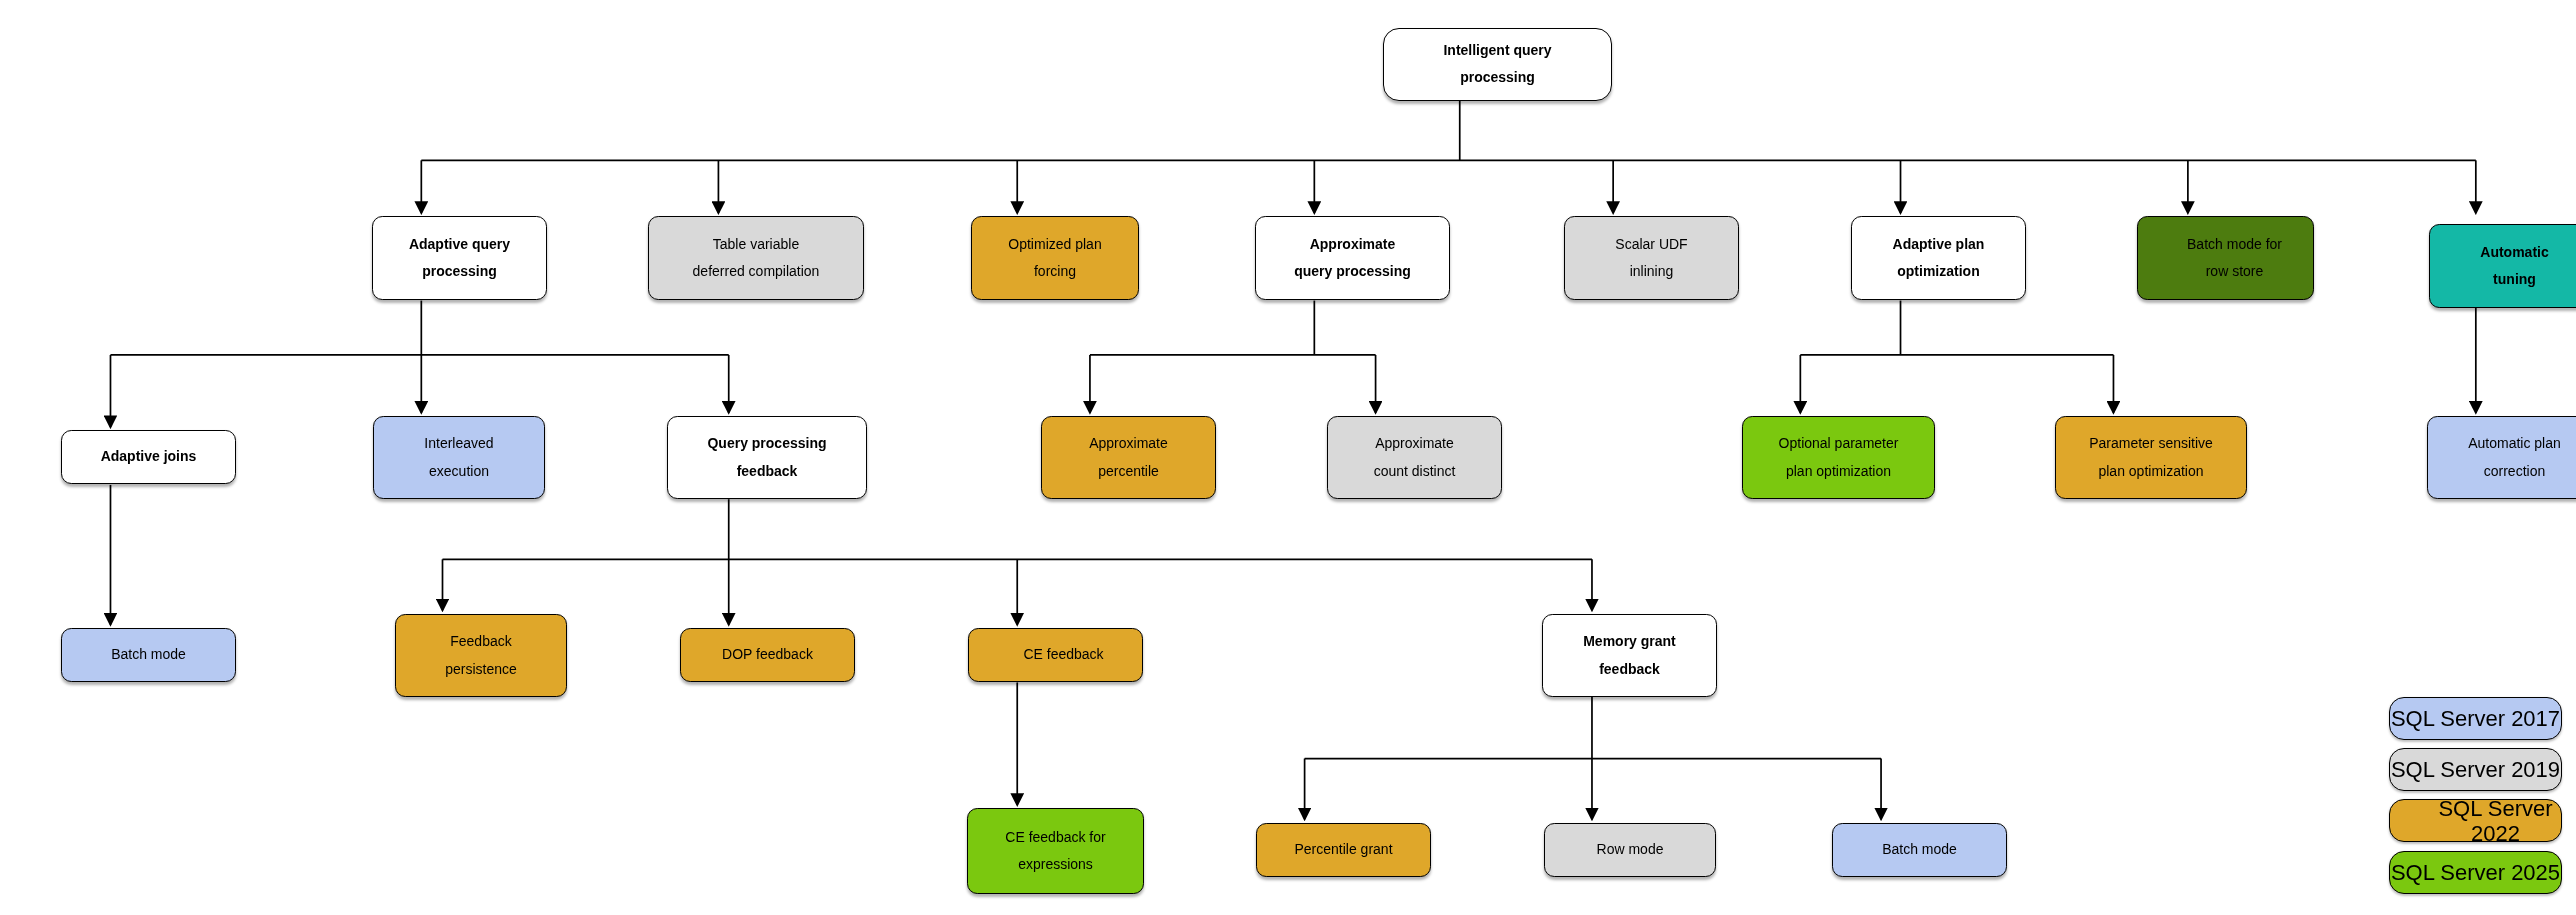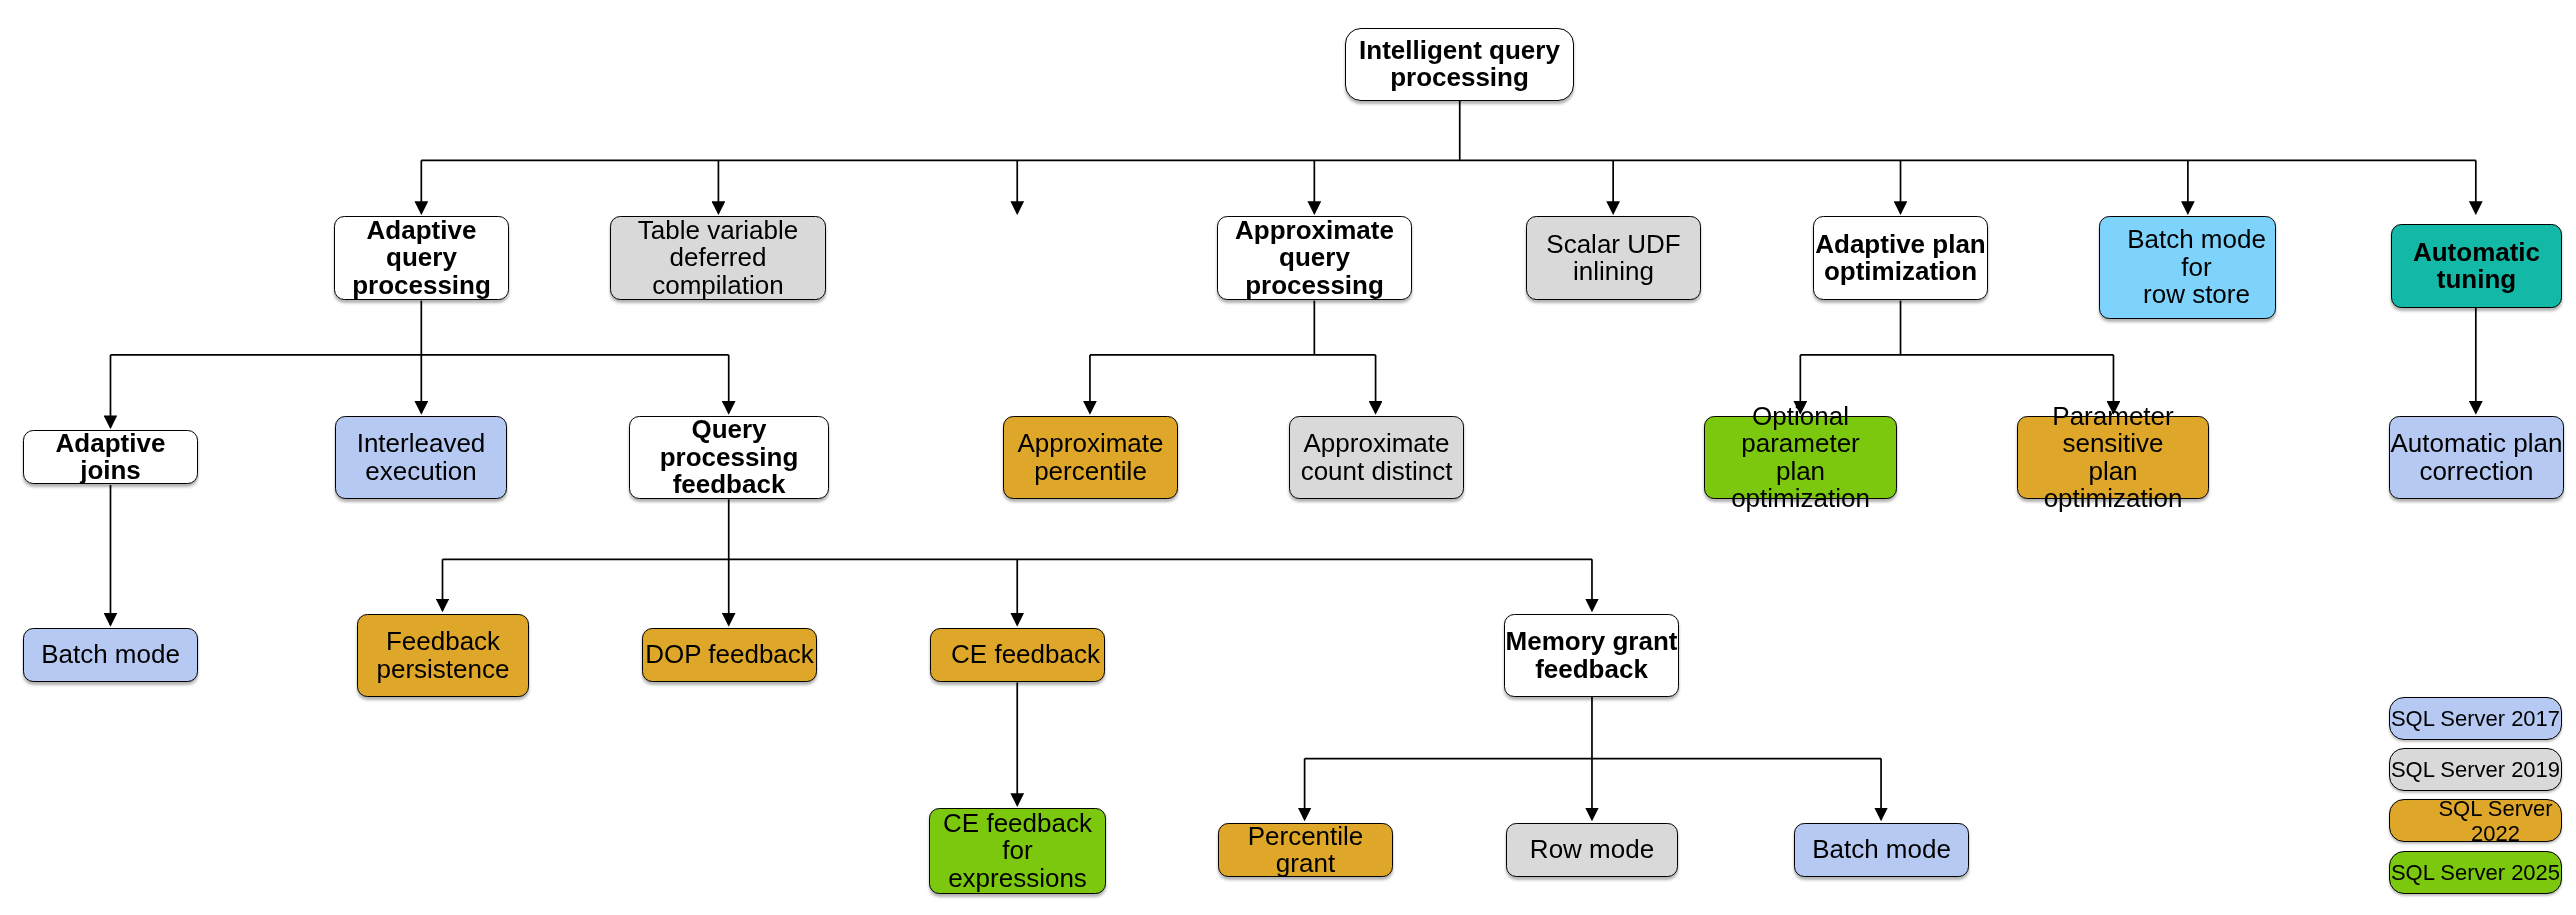--- a/index.html
+++ b/index.html
@@ -14,24 +14,25 @@
   svg.connectors{position:absolute;left:0;top:0;}
   .node{
     position:absolute;
     box-sizing:border-box;
     border:1.7px solid #000;
     border-radius:10.3px;
     background:#fff;
     color:#000;
     display:flex;align-items:center;justify-content:center;
     text-align:center;
-    font-size:26px;line-height:27.5px;
+    font-size:14px;line-height:27.5px;
     white-space:pre-line;
     font-weight:400;
     box-shadow:0 2.3px 2.9px rgba(0,0,0,0.30);
+    margin-left:38px;
   }
   .hub{font-weight:700;}
   .legend-item{
     position:absolute;
     box-sizing:border-box;
     border:1.7px solid #000;
     border-radius:15px;
     display:flex;align-items:center;justify-content:center;
     text-align:center;
     font-size:22px;line-height:25px;
@@ -100,27 +101,29 @@
     </g>
   </svg>
 
   <div class="node hub" style="left: 1345px; top: 27.5px; width: 229px; height: 73px; border-radius: 16px; background: rgb(255, 255, 255);">Intelligent query
 processing</div>
 
   <div class="node hub" style="left: 334px; top: 216px; width: 175px; height: 84px; background: rgb(255, 255, 255);">Adaptive query
 processing</div>
   <div class="node" style="left: 610px; top: 216px; width: 216px; height: 84px; background: rgb(217, 217, 217);">Table variable
 deferred compilation</div>
+  <div class="node" style="left: 933px; top: 216px; width: 168px; height: 84px; background: rgb(223, 167, 42);">Optimized plan
+forcing</div>
   <div class="node hub" style="left: 1217px; top: 216px; width: 195px; height: 84px; background: rgb(255, 255, 255);">Approximate
 query processing</div>
   <div class="node" style="left: 1526px; top: 216px; width: 175px; height: 84px; background: rgb(217, 217, 217);">Scalar UDF
 inlining</div>
   <div class="node hub" style="left: 1813px; top: 216px; width: 175px; height: 84px; background: rgb(255, 255, 255);">Adaptive plan
 optimization</div>
-  <div class="node" style="left: 2099px; top: 216px; width: 177px; height: 103px; background: #7dd3fc; padding-left: 18px;">Batch mode for
+  <div class="node" style="left: 2099px; top: 216px; width: 177px; height: 84px; background: #4d7c0f; padding-left: 18px;">Batch mode for
 row store</div>
   <div class="node hub" style="left: 2391px; top: 224px; width: 171px; height: 84px; background: #14b8a6;">Automatic
 tuning</div>
 
   <div class="node hub" style="left: 23px; top: 430px; width: 175px; height: 54px; background: rgb(255, 255, 255);">Adaptive joins</div>
   <div class="node" style="left: 335px; top: 416px; width: 172px; height: 83px; background: rgb(182, 201, 242);">Interleaved
 execution</div>
   <div class="node hub" style="left: 629px; top: 416px; width: 200px; height: 83px; background: rgb(255, 255, 255);">Query processing
 feedback</div>
   <div class="node" style="left: 1003px; top: 416px; width: 175px; height: 83px; background: rgb(223, 167, 42);">Approximate

